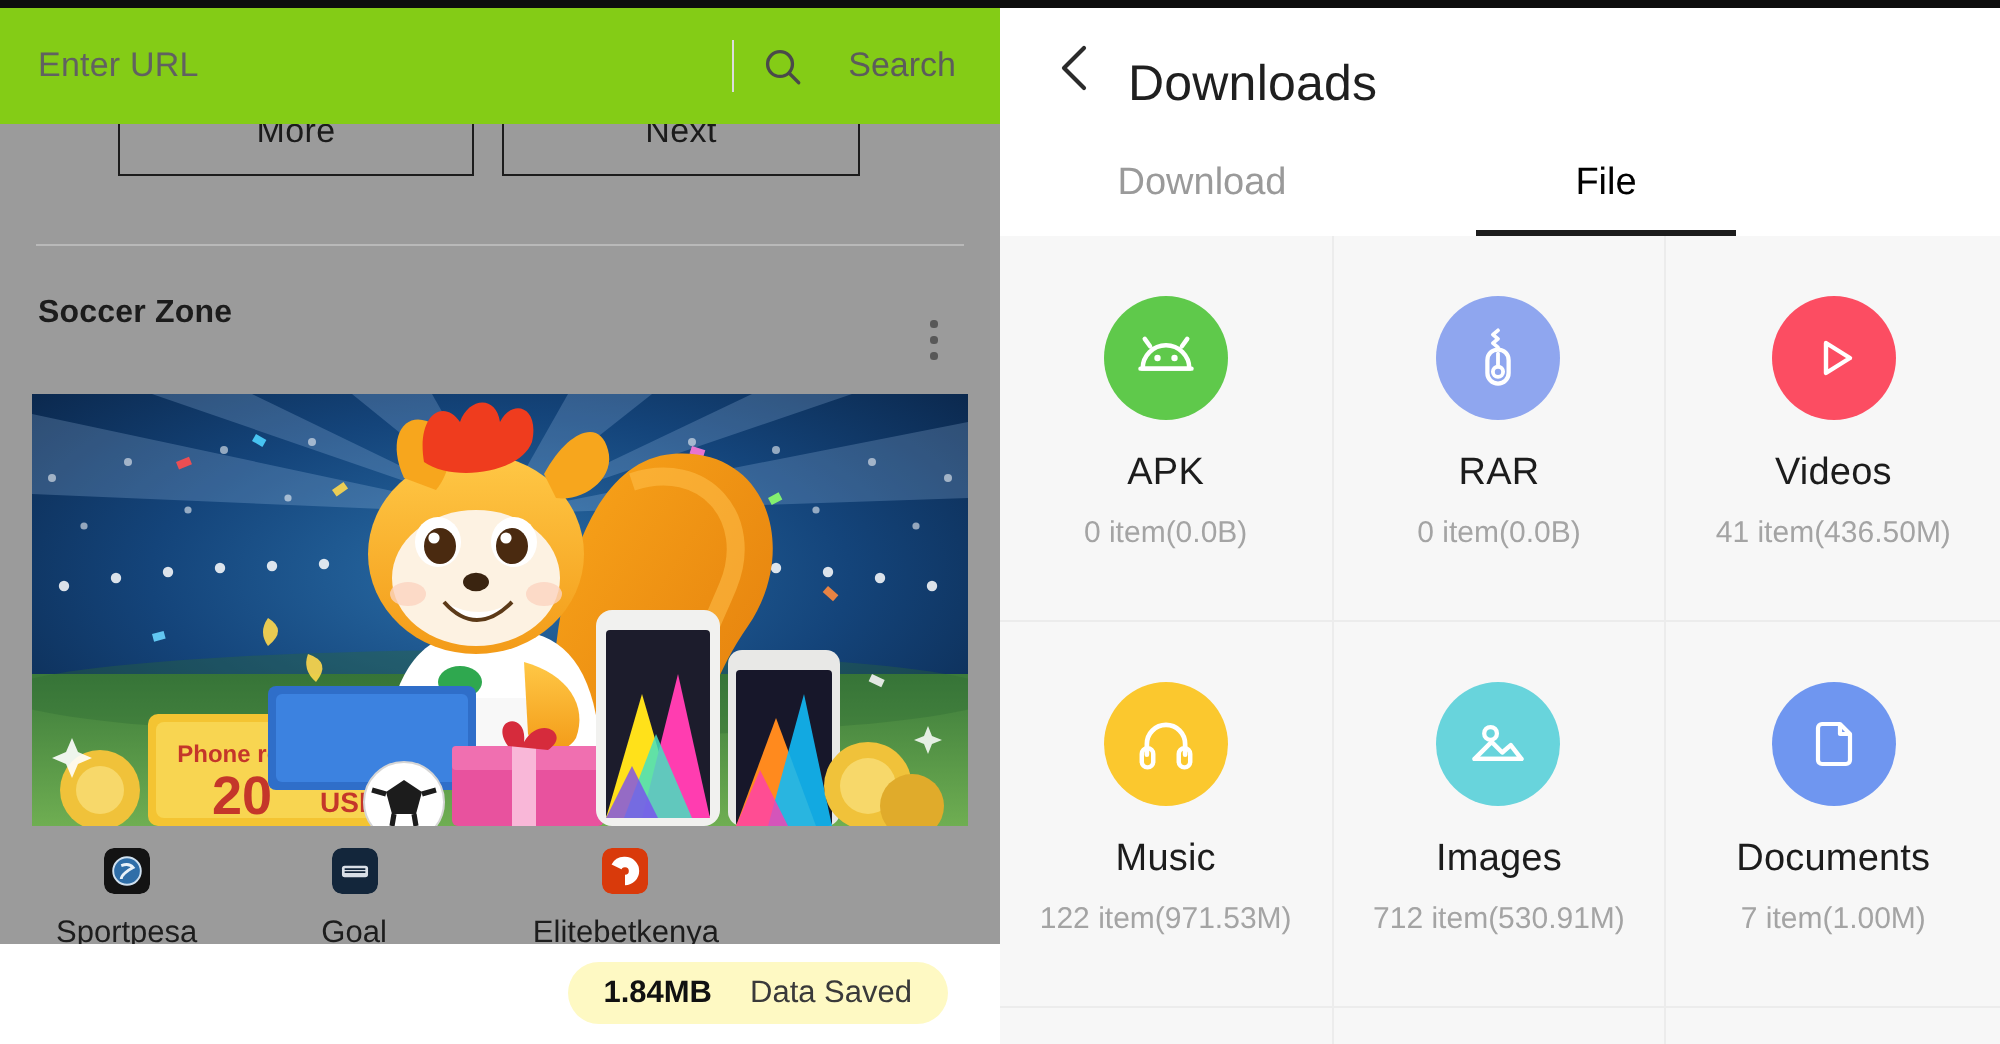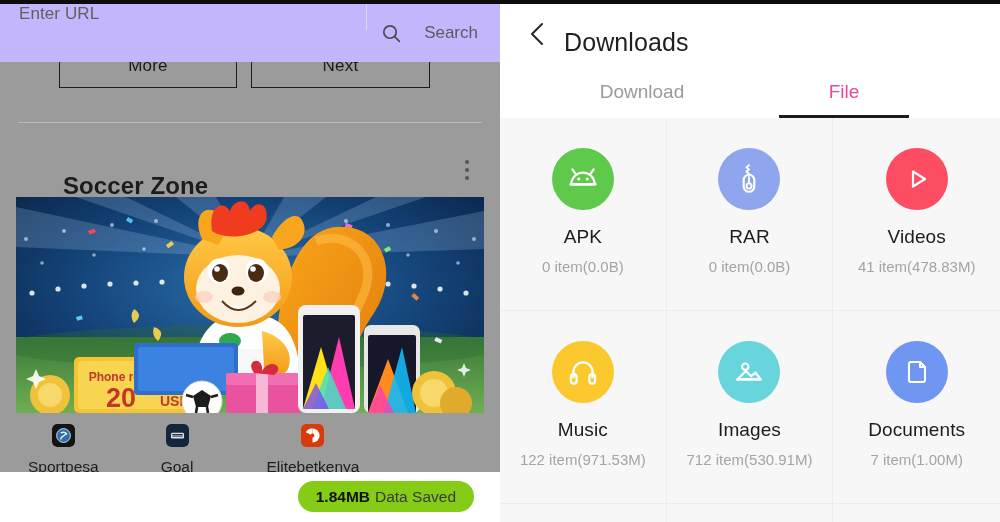--- a/index.html
+++ b/index.html
@@ -19,22 +19,22 @@
     overflow: hidden;
   }
   
   .status-strip {
     position: absolute; top: 0; left: 0; width: 500px; height: 4px;
     background: #0d0d0d;
   }
   
   .url-bar {
     position: absolute; top: 4px; left: 0; width: 500px; height: 58px;
-    background: #c4b5fd;
-    display: flex; 
+    background: #84cc16;
+    display: flex; align-items: center;
     z-index: 6;
   }
   .url-input {
     flex: 1;
     padding-left: 19px;
     font-size: 17px;
     color: #616161;
     letter-spacing: .1px;
     white-space: nowrap;
   }
@@ -64,24 +64,23 @@
   }
   .ghost-btn.more { left: 59px; width: 178px; }
   .ghost-btn.next { left: 251px; width: 179px; }
 
   .hr-soft {
     position: absolute; left: 18px; width: 464px; height: 1px;
     background: rgba(255,255,255,.30);
   }
 
   .section-head {
-    position: absolute; left: 19px; top: 172px;
-    font-size: 24px; font-weight: bold; color: #1c1c1c;
+    position: absolute; left: 19px; top: 148px;
+    font-size: 16px; font-weight: bold; color: #1c1c1c;
     letter-spacing: .1px;
-    margin-left: 44px;
   }
   .kebab {
     position: absolute; right: 22px; top: 157px;
     width: 22px; height: 26px;
     display: flex; flex-direction: column; align-items: center; justify-content: space-between;
     padding: 3px 0;
   }
   .kebab i { width: 3.6px; height: 3.6px; border-radius: 50%; background: #585858; display:block; }
 
   
@@ -106,22 +105,22 @@
   .bm-label { font-size: 15.5px; color: #1d1d1d; white-space: nowrap; }
 
   
   .bottom-bar {
     position: absolute; left: 0; bottom: 0; width: 500px; height: 50px;
     background: #ffffff;
   }
   .data-pill {
     position: absolute; right: 26px; top: 9px;
     height: 31px; padding: 0 18px;
-    background: #84cc16; border-radius: 16px;
-    display: flex; align-items: center; gap: 5px;
+    background: #fef9c3; border-radius: 16px;
+    display: flex; align-items: center; gap: 19px;
     font-size: 15.5px; color: #3a3a3a;
   }
   .data-pill b { font-weight: bold; color: #111; }
 
   
   .right-panel {
     position: relative;
     width: 500px; height: 522px;
     background: #ffffff;
     overflow: hidden;
@@ -134,29 +133,28 @@
   }
   .back-btn {
     width: 26px; height: 26px; margin-left: 24px; margin-right: 14px;
     display: flex; align-items: center; justify-content: center;
   }
   .rp-title { font-size: 25px; color: #1f1f1f; letter-spacing: .1px; margin-top: 16px; }
 
   .rp-tabs {
     position: absolute; top: 66px; left: 0; width: 404px; height: 52px;
     display: flex;
-    margin-left: 41px;
   }
   .rp-tab {
     flex: 1; position: relative;
     display: flex; align-items: center; justify-content: center;
     font-size: 19px;
   }
   .rp-tab.inactive { color: #9a9a9a; }
-  .rp-tab.active { color: #ec4899; }
+  .rp-tab.active { color: #000000; }
   .rp-tab.active::after {
     content: ""; position: absolute; bottom: 0; left: 36px; right: 36px;
     height: 3px; background: #1d1d1d;
   }
 
   .grid {
     position: absolute; top: 118px; left: 0; width: 500px; height: 404px;
     background: #f7f7f7;
     display: grid;
     grid-template-columns: 1fr 1fr 1fr;
@@ -474,21 +472,21 @@
         <div class="cell-meta">0  item(0.0B)</div>
       </div>
 
       <div class="cell">
         <div class="cell-icon" style="background:#fc4d62">
           <svg width="32" height="32" viewBox="0 0 32 32" fill="none">
             <path d="M12 8.5 L24 16 L12 23.5 Z" stroke="#ffffff" stroke-width="2.2" stroke-linejoin="round" fill="none"></path>
           </svg>
         </div>
         <div class="cell-name">Videos</div>
-        <div class="cell-meta">41  item(478.83M)</div>
+        <div class="cell-meta">41  item(436.50M)</div>
       </div>
 
       <div class="cell">
         <div class="cell-icon" style="background:#fbc82e">
           <svg width="34" height="34" viewBox="0 0 32 32" fill="none">
             <path d="M7 21 v-5 a9 9 0 0 1 18 0 v5" stroke="#ffffff" stroke-width="2.2" stroke-linecap="round" fill="none"></path>
             <rect x="4.6" y="18" width="5.4" height="9" rx="2.7" stroke="#ffffff" stroke-width="2.1" fill="none"></rect>
             <rect x="22" y="18" width="5.4" height="9" rx="2.7" stroke="#ffffff" stroke-width="2.1" fill="none"></rect>
           </svg>
         </div>

